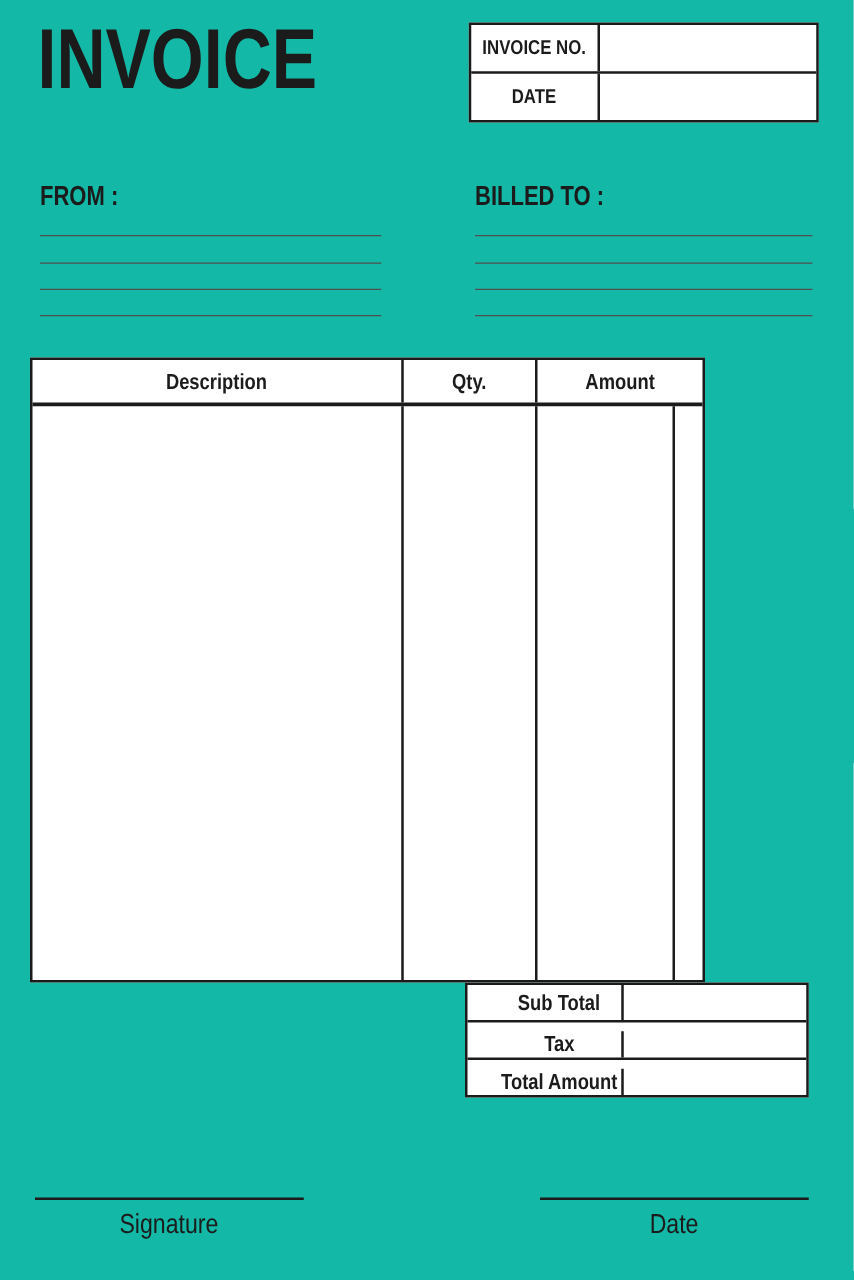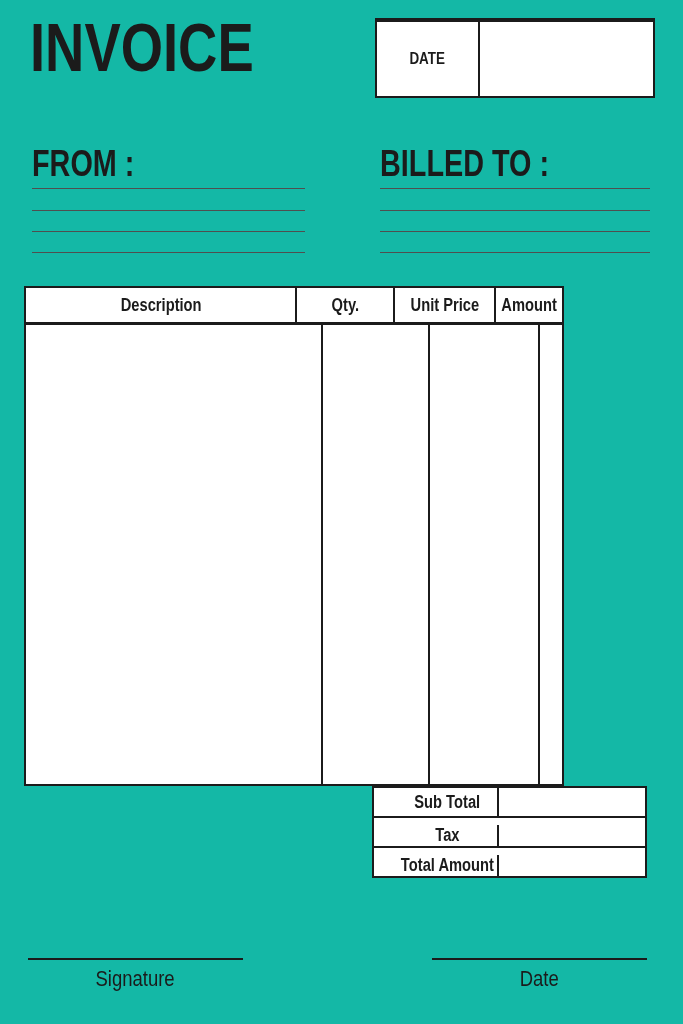--- a/index.html
+++ b/index.html
@@ -35,21 +35,21 @@
     width:103px; border-right:2px solid #1b1b1b;
     display:flex; align-items:center; justify-content:center;
     font-size:16px; font-weight:bold;
   }
   .meta-value { flex:1; }
 
   
   .party { position:absolute; top:146px; }
   .party.from { left:32px; width:273px; }
   .party.billed { left:380px; width:270px; }
-  .party-label { font-size:36px; font-weight:bold; line-height:1; }
+  .party-label { font-size:22px; font-weight:bold; line-height:1; }
   .write-line {
     position:absolute; left:0; width:100%; height:0;
     border-bottom:1.4px solid #4f4f4f;
   }
   .wl-1 { top:42px; } .wl-2 { top:64px; } .wl-3 { top:85px; } .wl-4 { top:106px; }
 
   
   .items-table {
     position:absolute; left:24px; top:286px; width:540px; height:500px;
     border:2px solid #1b1b1b; display:flex; flex-direction:column; background:#fff;
@@ -85,20 +85,26 @@
   .sig-label { margin-top:6px; text-align:center; font-size:22px; }
 </style>
 </head>
 <body>
 
 <div class="page">
 
   <div class="title">INVOICE</div>
 
   <div class="meta-box">
+    <div class="meta-row">
+      <div class="meta-label">
+        <span class="cond">INVOICE NO.</span>
+      </div>
+      <div class="meta-value"></div>
+    </div>
     <div class="meta-row second">
       <div class="meta-label">
         <span class="cond">DATE</span>
       </div>
       <div class="meta-value"></div>
     </div>
   </div>
 
   <div class="party from">
     <div class="party-label">
@@ -120,23 +126,20 @@
     <div class="write-line wl-4"></div>
   </div>
 
   <div class="items-table">
     <div class="items-header">
       <div class="col col-desc">
         <span class="cond">Description</span>
       </div>
       <div class="col col-qty">
         <span class="cond">Qty.</span>
-      </div>
-      <div class="col col-unit">
-        <span class="cond">Unit Price</span>
       </div>
       <div class="col col-amt">
         <span class="cond">Amount</span>
       </div>
     </div>
     <div class="items-body">
       <div class="col col-desc"></div>
       <div class="col col-qty"></div>
       <div class="col col-unit"></div>
       <div class="col col-amt"></div>

